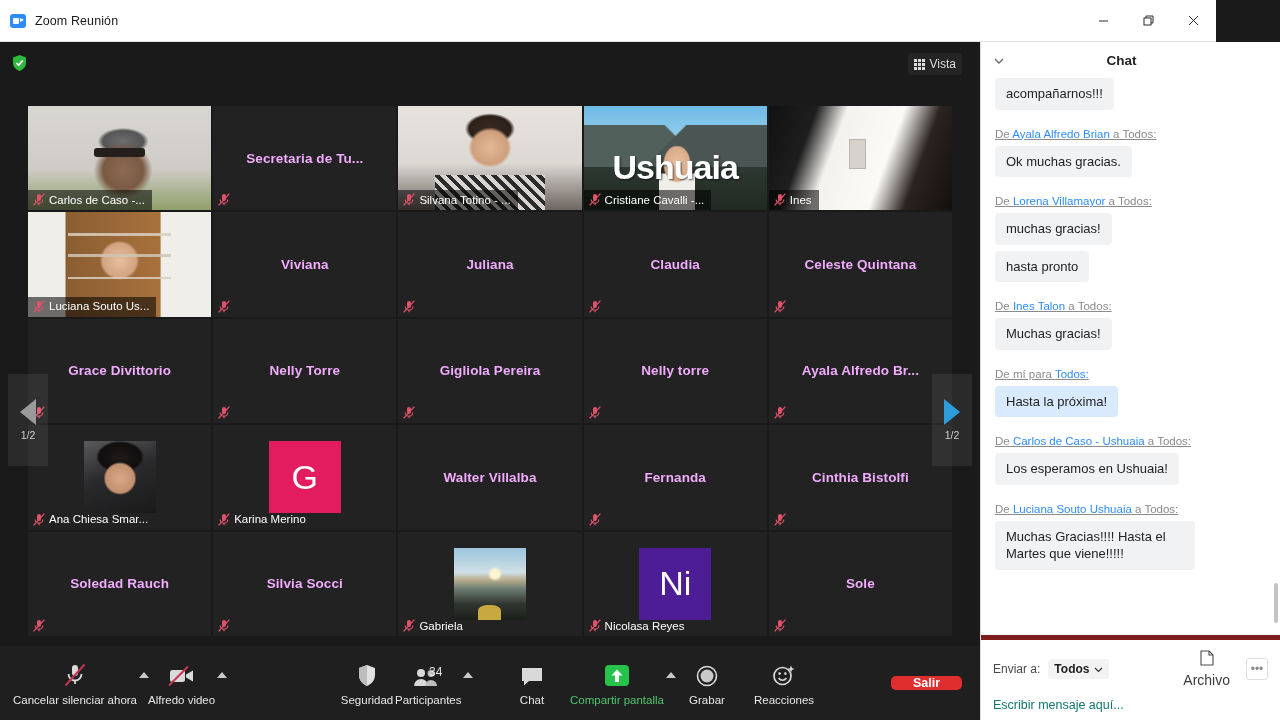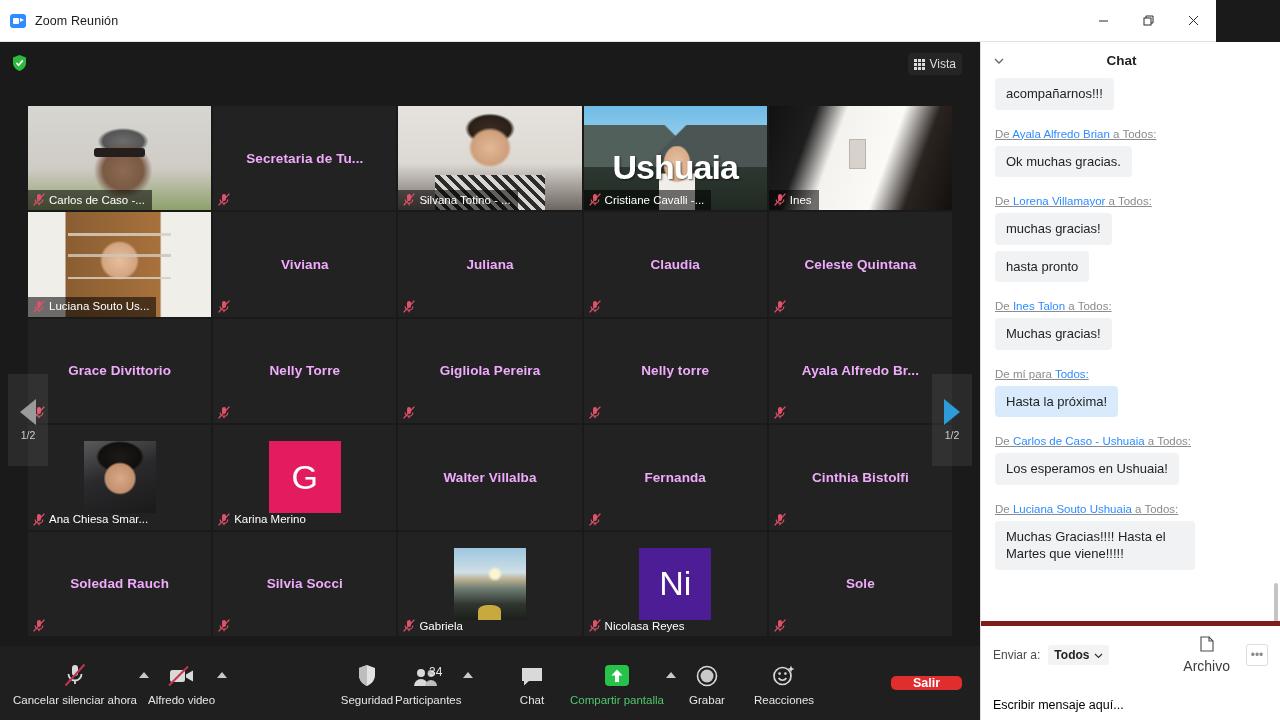--- a/index.html
+++ b/index.html
@@ -240,21 +240,21 @@
   .file-btn {
     margin-left: auto; display: flex; align-items: center; gap: 6px;
     font-size: 14px; color: #3c3c3c; flex-direction: column;
   }
   .more-btn {
     width: 22px; height: 22px; border: 1px solid #ddd; border-radius: 3px;
     display: flex; align-items: center; justify-content: center;
     color: #8a8a8a; font-size: 12px; margin-left: 8px;
   }
   .chat-input {
-    margin-top: 24px; font-size: 12.5px; color: #000000;
+    margin-top: 10px; font-size: 12.5px; color: #0f766e;
   }
 
   
   .toolbar {
     position: absolute; left: 0; bottom: 0; width: 980px; height: 74px;
     background: #1f1f1f; display: flex; align-items: center;
   }
   .tb-item {
     display: flex; flex-direction: column; align-items: center;
     justify-content: center; position: relative; height: 74px;

